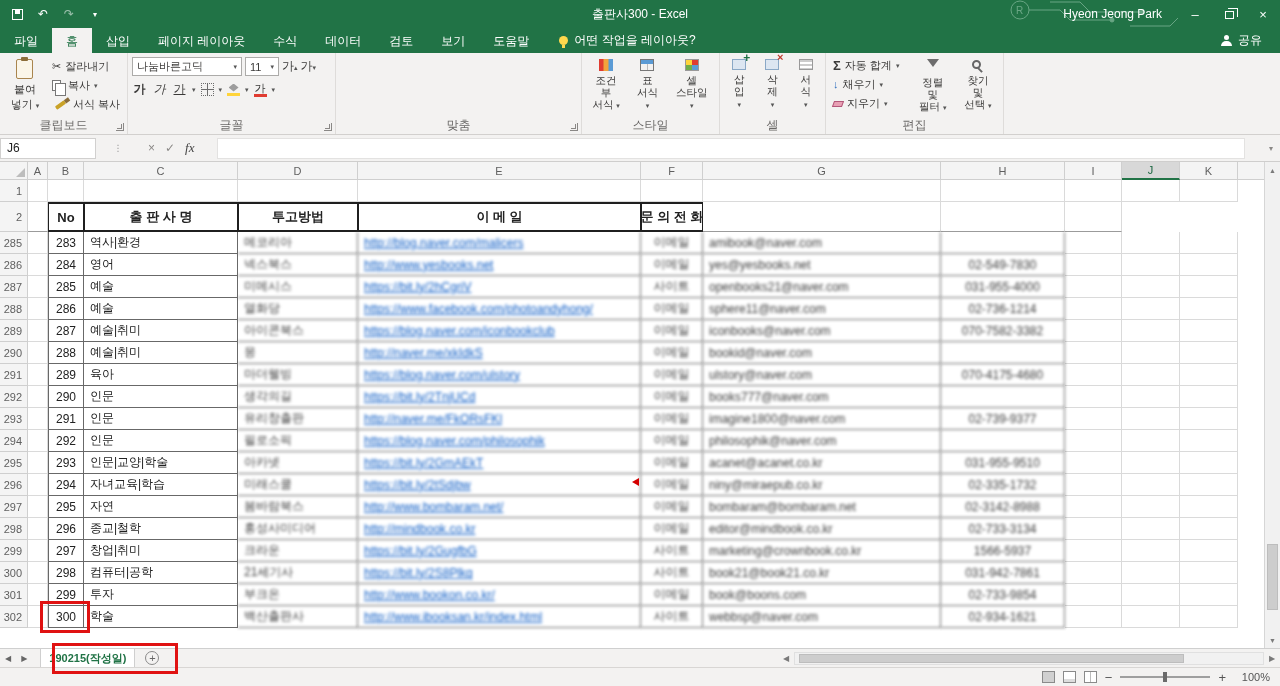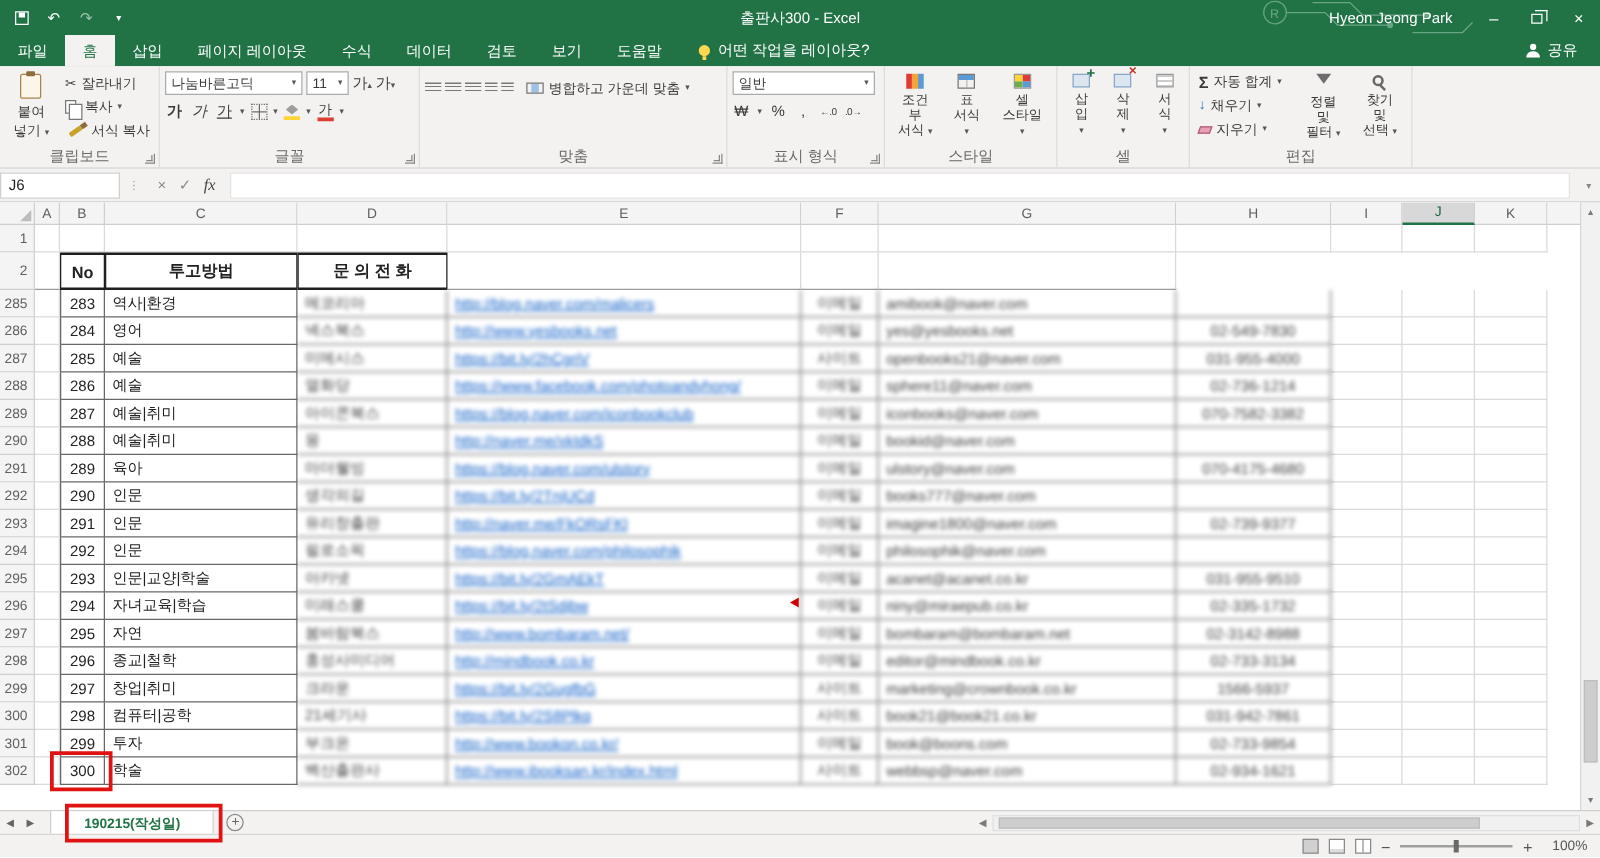--- a/index.html
+++ b/index.html
@@ -71,21 +71,21 @@
 .ic-cells.plus::after{content:'+';position:absolute;right:-5px;top:-9px;color:#1d7044;font-weight:bold;font-size:12px}
 .ic-cells.minus::after{content:'\00d7';position:absolute;right:-5px;top:-9px;color:#c0392b;font-weight:bold;font-size:11px}
 .ic-cells.fmt{background:repeating-linear-gradient(to bottom,#ccc 0 2px,#fff 2px 4px);border-color:#999}
 .ic-sum{font-size:13px;color:#3b3a39;font-weight:bold;line-height:12px}
 .ic-filldn{color:#2f6fbd;font-size:11px;line-height:11px}
 .ic-eraser{display:inline-block;width:10px;height:6px;background:#e8a0b4;border:1px solid #b2587a;transform:skewX(-20deg)}
 .ic-funnel{display:inline-block;width:0;height:0;border:6px solid transparent;border-top:8px solid #6d6d6d}
 .ic-find{display:inline-block;width:9px;height:9px;border:2px solid #666;border-radius:50%;position:relative;margin:1px 2px 2px 0}
 .ic-find::after{content:'';position:absolute;right:-4px;bottom:-4px;width:6px;height:2px;background:#666;transform:rotate(45deg)}
 
-.fbar{height:27px;background:#f3f2f1;border-bottom:1px solid #cfcecd;display:flex;align-items:center;padding:3px 0 3px 0;gap:4px}
+.fbar{height:27px;background:#f3f2f1;border-bottom:1px solid #cfcecd;display:flex;align-items:center;padding:3px 0 3px 0;gap:15px}
 .namebox{width:96px;height:21px;background:#fff;border:1px solid #d1d0cf;display:flex;align-items:center;padding:0 6px;font-size:12px}
 .nbsep{width:14px;text-align:center;color:#999;font-size:9px}
 .fxbtns{display:flex;align-items:center;gap:10px;padding:0 8px;color:#8a8886}
 .fxbtns .fx{font-style:italic;font-family:"Liberation Serif","DejaVu Serif",serif;color:#444;font-size:13px}
 .finput{flex:1;height:21px;background:#fff;border:1px solid #e3e2e1;margin-right:2px}
 .fexp{width:18px;text-align:center;color:#8a8886;font-size:8px}
 
 .sheet{position:absolute;top:162px;left:0;width:1264px;height:486px;background:#fff;overflow:hidden}
 .hdr-row,.row{display:grid;grid-template-columns:28px 20px 36px 154px 120px 283px 62px 238px 124px 57px 58px 58px 1fr}
 .hdr-row{height:18px}
@@ -109,21 +109,21 @@
 .blur{filter:blur(1.6px);color:#3c3c3c}
 .link{color:#0b5bc5;text-decoration:underline}
 
 .vsb{position:absolute;top:162px;left:1264px;width:16px;height:486px;background:#f1f1f1;border-left:1px solid #d6d6d6}
 .vsb .arr{position:absolute;left:0;width:15px;height:16px;display:flex;align-items:center;justify-content:center;font-size:7px;color:#7a7a7a}
 .vsb .up{top:0}.vsb .dn{bottom:0}
 .vthumb{position:absolute;left:2px;width:11px;top:382px;height:66px;background:#cdcdcd;border:1px solid #bdbdbd}
 
 .sheetbar{position:absolute;top:648px;left:0;width:1280px;height:19px;background:#f3f2f1;border-top:1px solid #cfcfcf;display:flex;align-items:center;font-size:11px;color:#555}
 .snav{padding:0 5px;font-size:8px;color:#666}
-.stab{height:100%;display:flex;align-items:center;padding:0 26px;background:#fff;color:#217346;font-weight:bold;border-left:1px solid #cfcfcf;border-right:1px solid #cfcfcf;margin-left:8px}
+.stab{height:100%;display:flex;align-items:center;padding:0 8px;background:#fff;color:#217346;font-weight:bold;border-left:1px solid #cfcfcf;border-right:1px solid #cfcfcf;margin-left:8px}
 .addsheet{width:14px;height:14px;border:1px solid #8a8a8a;border-radius:50%;display:flex;align-items:center;justify-content:center;font-size:11px;color:#666;margin-left:10px;line-height:1}
 .hsb{margin-left:auto;display:flex;align-items:center;height:100%}
 .hsb .harr{width:16px;text-align:center;font-size:8px;color:#7a7a7a}
 .htrack{width:470px;height:13px;background:#f1f1f1;border:1px solid #e0e0e0;position:relative}
 .hthumb{position:absolute;left:4px;top:1px;width:385px;height:9px;background:#cdcdcd;border:1px solid #bdbdbd}
 
 .statusbar{position:absolute;top:667px;left:0;width:1280px;height:19px;background:#f3f2f1;border-top:1px solid #d8d6d4;display:flex;align-items:center;font-size:11px;color:#555}
 .sright{margin-left:auto;display:flex;align-items:center;gap:8px;padding-right:10px}
 .vicon{width:13px;height:12px;border:1px solid #8a8a8a;background:#fff}
 .vicon.active{background:#d0d0d0}
@@ -258,52 +258,24 @@
           <span>가</span>
           <span class="bar r"></span>
         </span>
         <span class="car">▾</span>
     </div>
     <div class="g-label">글꼴</div>
     <span class="launcher"></span>
   </div>
 
   <div class="group" style="width:246px">
-    <div class="g-row" style="margin-top:5px">
-      <span class="ic-al"></span>
-      <span class="ic-al"></span>
-      <span class="ic-al"></span>
-      <span class="ic-al" style="width:10px"></span>
-      <span class="ic-al" style="width:10px"></span>
-      <div class="smallbtn" style="margin-left:4px">
-          <span class="ic-merge"></span>
-          <span>병합하고 가운데 맞춤</span>
-          <span class="car">▾</span>
-        </div>
-    </div>
     <div class="g-label">맞춤</div>
     <span class="launcher"></span>
   </div>
 
-  <div class="group" style="width:126px">
-    <div class="combo" style="width:114px">
-        <span>일반</span>
-        <span class="car">▾</span>
-      </div>
-    <div class="g-row" style="margin-top:6px;gap:6px">
-      <span class="nbtn">₩</span>
-        <span class="car">▾</span>
-      <span class="nbtn">%</span>
-      <span class="nbtn">,</span>
-      <span class="nbtn sm">←.0</span>
-      <span class="nbtn sm">.0→</span>
-    </div>
-    <div class="g-label">표시 형식</div>
-    <span class="launcher"></span>
-  </div>
 
   <div class="group" style="width:138px">
     <div class="g-row">
       <div class="bigbtn">
         <span class="ic-cond"></span>
         <span class="l2"><span>조건부</span><br><span>서식</span> <span class="car">▾</span></span>
       </div>
       <div class="bigbtn">
         <span class="ic-table"></span>
         <span class="l2"><span>표</span><br><span>서식</span> <span class="car">▾</span></span>
@@ -411,21 +383,23 @@
         <div class="cellc"></div>
         <div class="cellc"></div>
         <div class="cellc"></div>
         <div class="cellc"></div>
         <div class="cellc fillc"></div>
       </div>
       <div class="row r2">
         <div class="gut">2</div>
         <div class="cellc fz"></div>
         <div class="cellc th">No</div>
+        <div class="cellc th">출 판 사 명</div>
         <div class="cellc th">투고방법</div>
+        <div class="cellc th">이 메 일</div>
         <div class="cellc th">문 의 전 화</div>
         <div class="cellc fz"></div>
         <div class="cellc fz"></div>
         <div class="cellc fz"></div>
         <div class="cellc fillc"></div>
       </div>
       <div class="row ">
         <div class="gut">285</div>
         <div class="cellc"></div>
         <div class="cellc tb tbl center">283</div>

